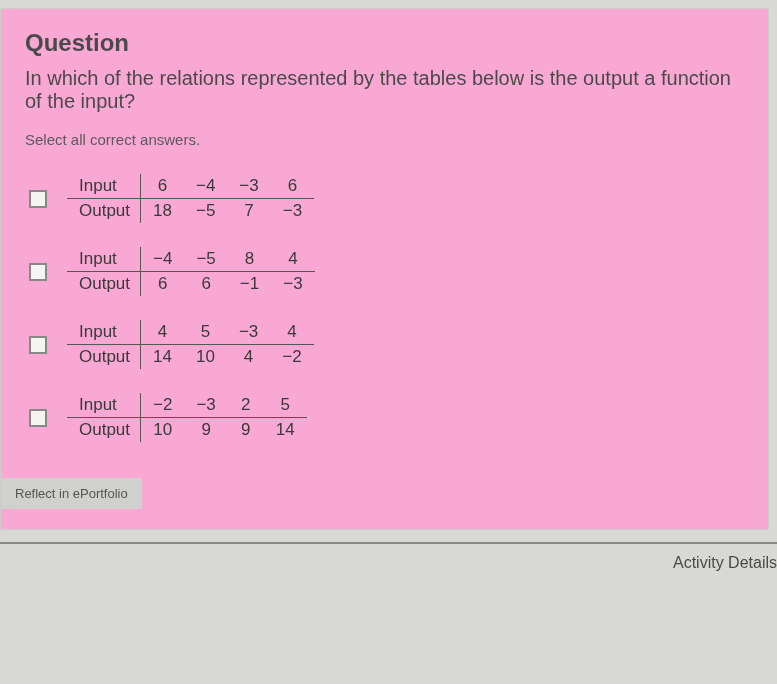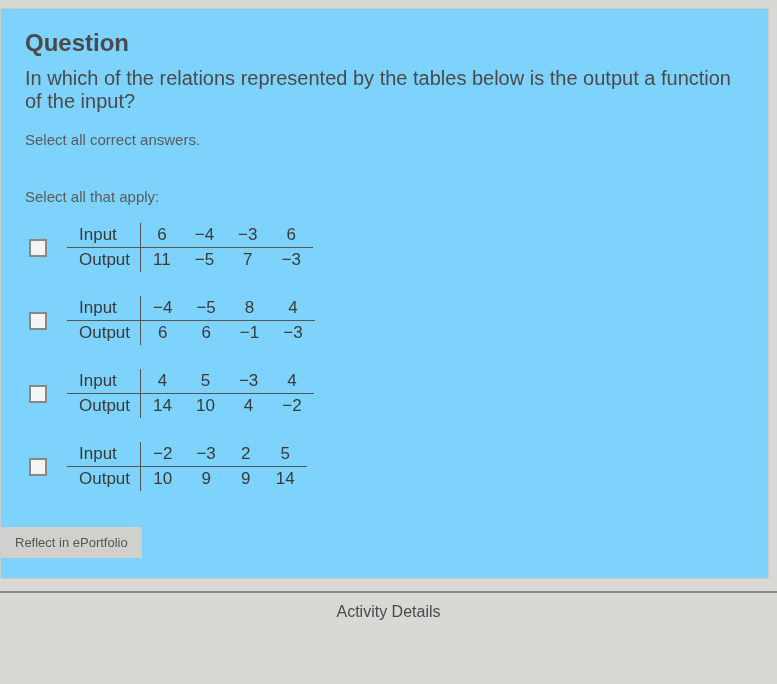--- a/index.html
+++ b/index.html
@@ -5,41 +5,41 @@
     * { margin: 0; padding: 0; box-sizing: border-box; }
     body {
       font-family: Arial, sans-serif;
       background: #d8d8d4;
       width: 777px;
       height: 684px;
       overflow: hidden;
       position: relative;
     }
     .question-panel {
-      background: #7dd3fc;
+      background: #f9a8d4;
       border: 1px solid #ccc;
       margin: 8px 8px 0 0;
       padding: 20px 24px;
       border-radius: 2px;
     }
     .question-title {
       font-size: 24px;
       font-weight: bold;
       color: #4a4a4a;
       margin-bottom: 10px;
     }
     .question-prompt {
       font-size: 20px;
       color: #4a4a4a;
       margin-bottom: 18px;
     }
     .instruction {
       font-size: 15px;
       color: #5a5a5a;
-      margin-bottom: 40px;
+      margin-bottom: 26px;
     }
     .select-apply {
       font-size: 15px;
       color: #5a5a5a;
       margin-bottom: 18px;
     }
     .options {
       display: flex;
       flex-direction: column;
       gap: 24px;
@@ -85,52 +85,51 @@
       margin-top: 36px;
       margin-left: -24px;
       cursor: pointer;
     }
     .hr-line {
       border: none;
       border-top: 2px solid #888;
       margin-top: 12px;
     }
     .activity-details {
-      text-align: center;
+      text-align: right;
       font-size: 16px;
       color: #4a4a4a;
       padding: 10px 0;
       font-weight: 500;
     }
   </style>
 </head>
 <body>
 
 <div class="question-panel">
   <div class="question-title">Question</div>
   <div class="question-prompt">In which of the relations represented by the tables below is the output a function of the input?</div>
   <div class="instruction">Select all correct answers.</div>
-  <div class="select-apply">Select all that apply:</div>
 
   <div class="options">
 
     <div class="option-row">
       <div class="checkbox"></div>
       <table class="io-table">
         <tbody>
             <tr class="top-row">
           <td class="label-cell">Input</td>
           <td>6</td>
           <td>−4</td>
           <td>−3</td>
           <td>6</td>
         </tr>
         <tr>
           <td class="label-cell">Output</td>
-          <td>11</td>
+          <td>18</td>
           <td>−5</td>
           <td>7</td>
           <td>−3</td>
         </tr>
       </tbody>
         </table>
     </div>
 
     <div class="option-row">
       <div class="checkbox"></div>

